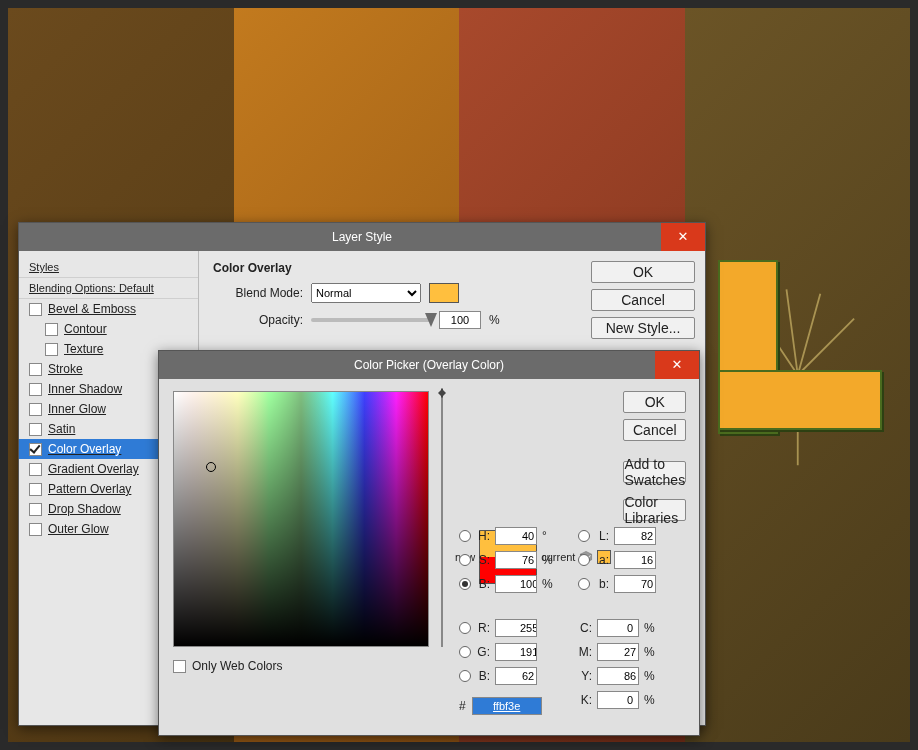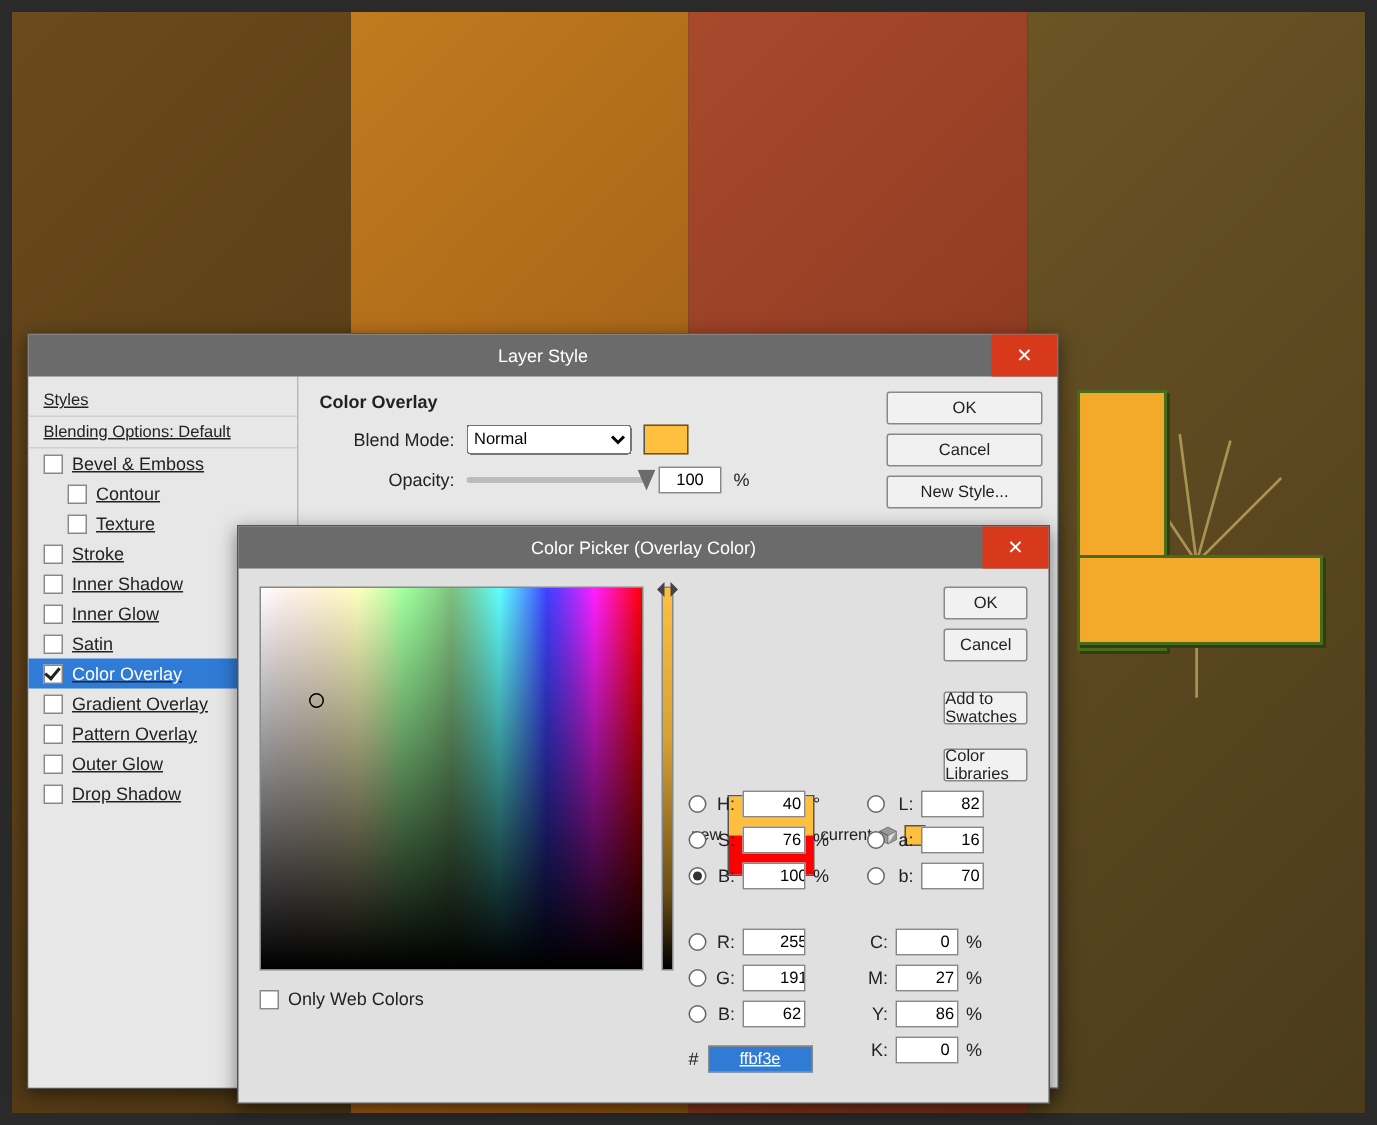--- a/index.html
+++ b/index.html
@@ -35,21 +35,21 @@
   .ls-center { flex:1; padding:10px 14px; position:relative; }
   .ls-center .section-title { font-weight:bold; font-size:12px; }
   .ls-center .row { display:flex; align-items:center; gap:8px; margin-top:8px; font-size:12px; }
   .ls-center .label { width:90px; text-align:right; }
   .ls-center select { height:20px; width:110px; font-size:11px; }
   .color-swatch { width:30px; height:20px; background:#ffbf3e; border:1px solid #555; }
   .opacity-slider { flex:0 0 120px; height:4px; background:#bbb; position:relative; border-radius:2px; }
   .opacity-slider .thumb { position:absolute; right:-6px; top:-5px; width:12px; height:14px; background:#6b6b6b; clip-path:polygon(0 0,100% 0,50% 100%); }
   .num-input { width:42px; height:18px; border:1px solid #888; background:#fff; text-align:center; font-size:11px; }
   .ls-right { width:114px; padding:10px 10px 0 0; display:flex; flex-direction:column; gap:6px; }
-  .btn { height:22px; border:1px solid #888; background:#f1f1f1; font-size:11px; cursor:pointer; display:flex; align-items:center; justify-content:center; border-radius:2px; }
+  .btn { height:22px; border:1px solid #888; background:#f1f1f1; font-size:14px; cursor:pointer; display:flex; align-items:center; justify-content:center; border-radius:2px; }
 
   
   .color-picker { left:158px; top:350px; width:542px; height:386px; background:#e0e0e0; }
   .cp-body { padding:12px 14px; display:flex; gap:12px; height:calc(100% - 28px); }
   .sv-field { width:256px; height:256px; position:relative; border:1px solid #888; background: linear-gradient(to top, #000, rgba(0,0,0,0)), linear-gradient(to right, #fff, rgba(255,255,255,0)), linear-gradient(90deg, red,orange,yellow,lime,green,cyan,blue,magenta,red); }
   .sv-field .cursor { position:absolute; top:70px; left:32px; width:10px; height:10px; border:1px solid #000; border-radius:50%; }
   .hue-strip { width:18px; height:256px; border:1px solid #888; background: linear-gradient(to bottom,#ffbf3e 0%,#d9a030 40%,#6b4e15 80%,#000 100%); position:relative; }
   .hue-strip .arrows::before, .hue-strip .arrows::after { content:""; position:absolute; top:-4px; width:0; height:0; border:5px solid transparent; }
   .hue-strip .arrows::before { left:-9px; border-right-color:#444; }
   .hue-strip .arrows::after { right:-9px; border-left-color:#444; }
@@ -148,25 +148,25 @@
           <div class="item">
             <div class="chk"></div>
             <span>Gradient Overlay</span>
           </div>
           <div class="item">
             <div class="chk"></div>
             <span>Pattern Overlay</span>
           </div>
           <div class="item">
             <div class="chk"></div>
+            <span>Drop Shadow</span>
+          </div>
+          <div class="item">
+            <div class="chk"></div>
             <span>Outer Glow</span>
-          </div>
-          <div class="item">
-            <div class="chk"></div>
-            <span>Drop Shadow</span>
           </div>
         </div>
     </div>
     <div class="ls-center">
       <div class="section-title">Color Overlay</div>
       <div class="row">
         <span class="label">Blend Mode:</span>
         <select><option>Normal</option></select>
         <div class="color-swatch" style="background: rgb(255, 191, 62);"></div>
       </div>

